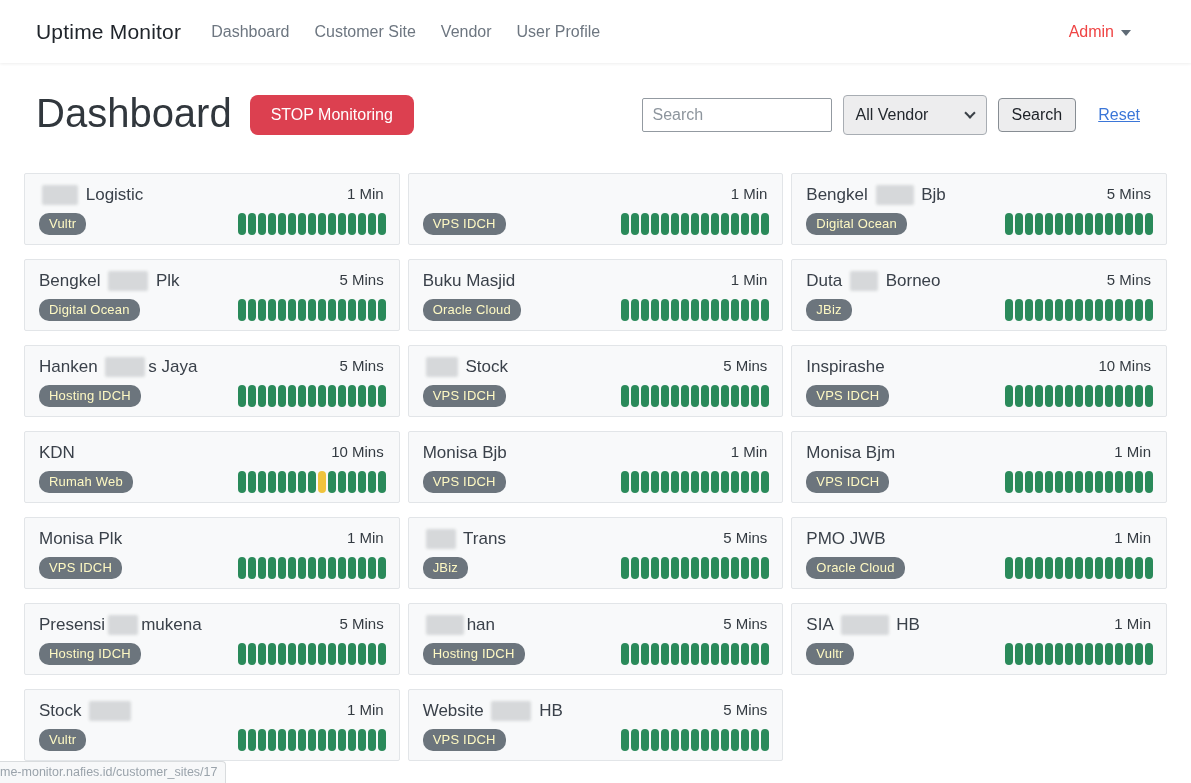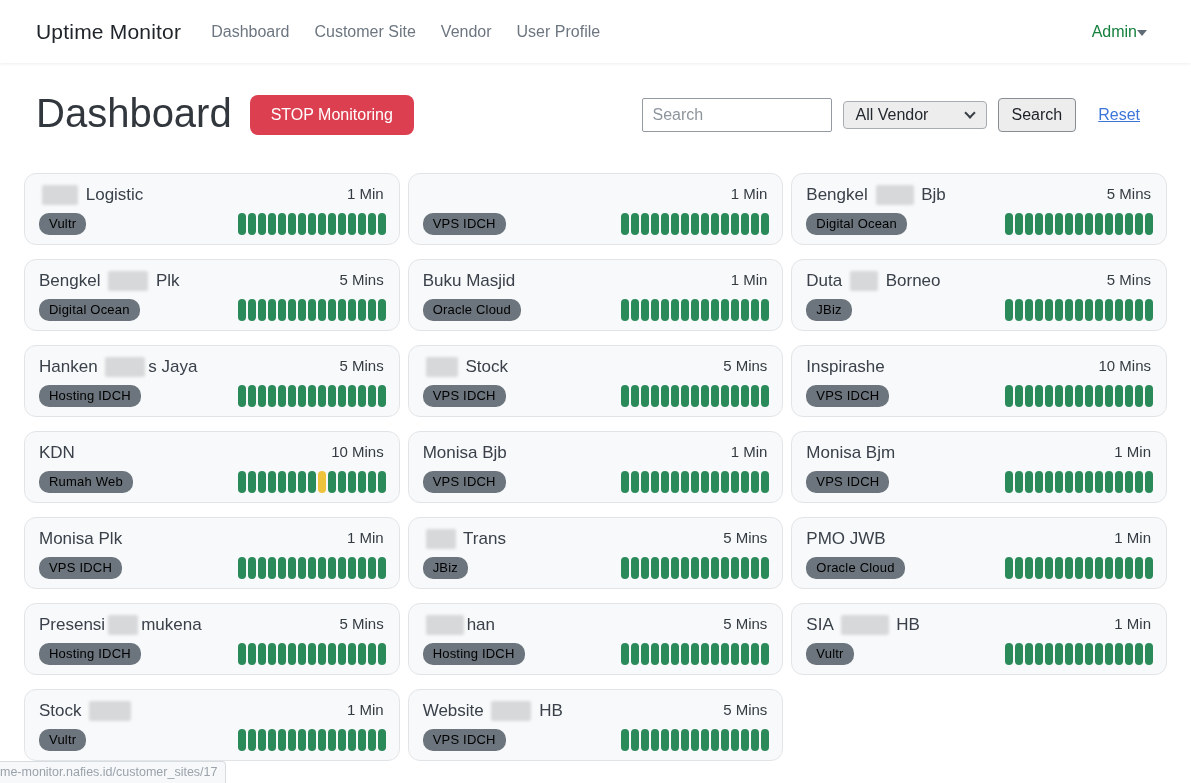--- a/index.html
+++ b/index.html
@@ -10,28 +10,28 @@
     background:#ffffff;
     position:relative;
     overflow:hidden;
     color:#343a40;
   }
 
   
   .navbar {
     height:63px; background:#fff;
     display:flex; align-items:center;
-    padding:0 44px 0 36px;
+    padding:0 60px 0 36px;
     box-shadow:0 1px 3px rgba(0,0,0,.07);
     position:relative; z-index:5;
   }
   .brand { font-size:21px; font-weight:500; color:#20252b; letter-spacing:.2px; cursor:pointer; }
   .nav-links { display:flex; gap:25px; margin-left:30px; }
   .nav-link { font-size:16px; color:#6d7680; cursor:pointer; }
-  .user-menu { margin-left:auto; display:flex; align-items:center; font-size:16px; color:#15803d; cursor:pointer; }
+  .user-menu { margin-left:auto; display:flex; align-items:center; gap:7px; font-size:16px; color:#ef4444; cursor:pointer; }
   .caret { width:0; height:0; border-left:5px solid transparent; border-right:5px solid transparent; border-top:6px solid #5f6b76; margin-top:2px; }
 
   
   .page-header {
     display:flex; align-items:center;
     padding:28px 51px 0 36px;
   }
   .page-title { font-size:40px; font-weight:500; color:#31373d; margin:0; line-height:1.1; }
   .stop-btn {
     margin-left:18px; margin-top:4px;
@@ -42,21 +42,21 @@
   }
   .filters { margin-left:auto; display:flex; align-items:center; gap:11px; margin-top:4px; }
   .search-input {
     width:190px; height:34px;
     border:1px solid #939aa1; border-radius:2px;
     font-size:16px; font-family:inherit;
     padding:0 10px; color:#343a40; background:#fff;
   }
   .search-input::placeholder { color:#8d959d; }
   .vendor-select {
-    height:28px; min-width:144px;
+    height:40px; min-width:144px;
     background:#ededee; border:1px solid #a8adb3; border-radius:4px;
     display:flex; align-items:center; justify-content:space-between;
     padding:0 12px; font-size:16px; color:#23282e; cursor:pointer;
   }
   .chev { width:8px; height:8px; border-right:2px solid #3a4046; border-bottom:2px solid #3a4046; transform:rotate(45deg); margin-top:-4px; }
   .search-btn {
     height:34px; padding:0 13px;
     background:#ededee; border:1px solid #878d93; border-radius:4px;
     font-size:16px; font-family:inherit; color:#1c2026; cursor:pointer;
   }
@@ -67,36 +67,36 @@
     margin:38px 24px 0 24px;
     display:grid;
     grid-template-columns:repeat(3, 1fr);
     column-gap:8px; row-gap:14px;
   }
   .card {
     position:relative;
     height:72px;
     background:#f8f9fa;
     border:1px solid #e2e5e8;
-    border-radius:12px;
+    border-radius:2px;
     padding:10px 14px;
     cursor:pointer;
   }
   .card-title { font-size:17px; color:#3a414a; display:flex; align-items:center; line-height:1.25; }
   .card-title span { white-space:pre; }
   .blur {
     display:inline-block; height:20px;
     background:#d6d8da; border-radius:2px;
     filter:blur(1.5px);
     margin:0 3px; flex:none;
   }
   .interval { position:absolute; top:11px; right:15px; font-size:15px; color:#343b42; }
   .badge {
     position:absolute; left:14px; bottom:9px;
-    background:var(--badge-bg,#6c757d); color:#000000;
+    background:var(--badge-bg,#6c757d); color:#fef9c3;
     font-size:13px; padding:3px 10px 4px; border-radius:10px;
     letter-spacing:.2px;
   }
   .bars { position:absolute; right:13px; bottom:9px; display:flex; gap:2px; align-items:flex-end; }
   .bar { width:8px; height:22px; border-radius:4px; background:var(--bar-up,#2a8a5a); }
   .bar.warn { background:var(--bar-warn,#f0c33c); }
 
   
   .status-bar {
     position:absolute; left:-9px; bottom:0;

